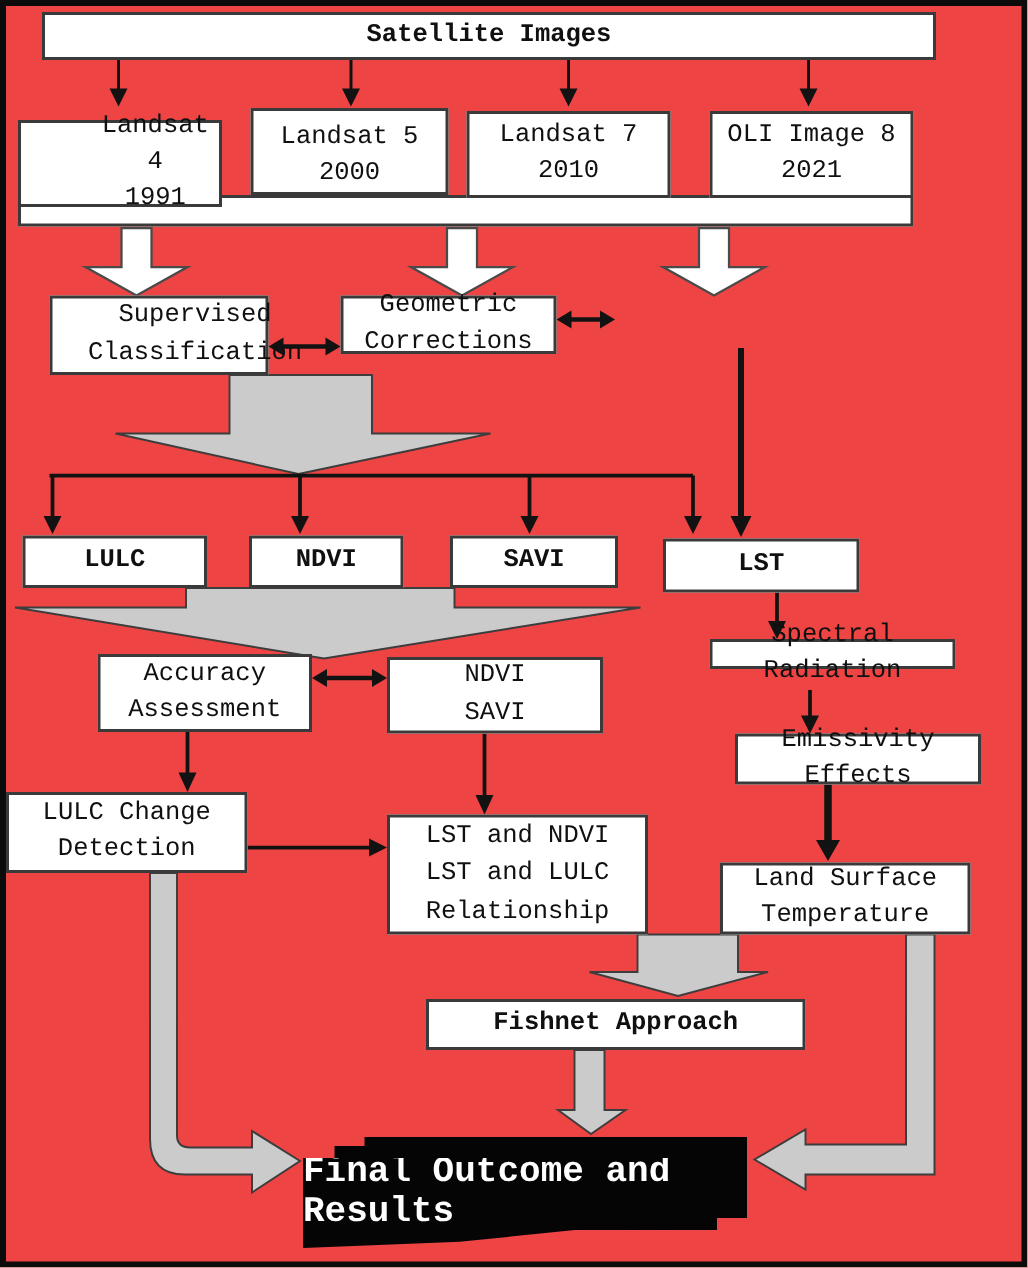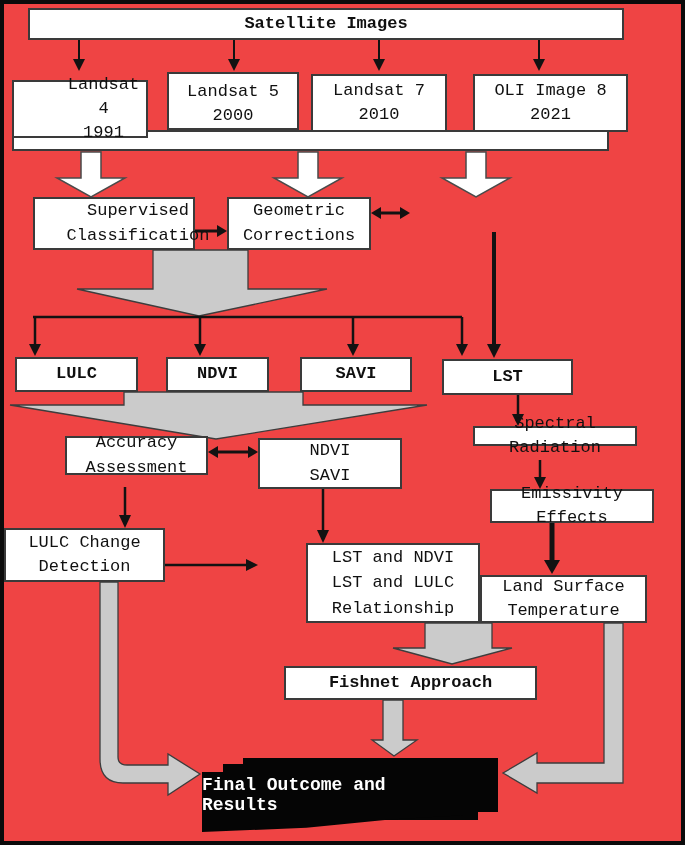--- a/index.html
+++ b/index.html
@@ -4,26 +4,26 @@
 <style>
   html,body{margin:0;padding:0;background:#ffffff;}
   .canvas{position:relative;width:685px;height:845px;background:#ef4444;overflow:hidden;
           font-family:Liberation Mono, monospace;}
   .frame{position:absolute;inset:0;border:4px solid #0b0b0b;box-sizing:border-box;pointer-events:none;}
   svg.layer{position:absolute;left:0;top:0;}
   .node{position:absolute;background:#fff;border:2px solid #3a3a3a;box-sizing:border-box;
         display:flex;flex-direction:column;align-items:center;justify-content:center;
         text-align:center;font-size:17px;color:#101010;line-height:1.42;}
   .node.bold{font-weight:bold;}
-  .node.thin{line-height:1.5;margin-left:48px;}
+  .node.thin{line-height:1.5;}
   .bar{position:absolute;background:#fff;border:2px solid #3a3a3a;box-sizing:border-box;}
   .stack{position:absolute;background:#050505;}
   .stack.front{display:flex;align-items:center;justify-content:center;
         clip-path:polygon(0 0,100% 0,100% 72%,72% 79%,40% 93%,0 100%);}
-  .final-text{color:#ffffff;font-weight:bold;font-size:18px;padding-bottom:14px;}
+  .final-text{color:#ffffff;font-weight:bold;font-size:24px;padding-bottom:14px;}
 </style>
 </head>
 <body>
 
 <div class="canvas">
 
   <svg class="layer" width="685" height="845" viewBox="0 0 685 845">
 
     <g fill="#121212" stroke="#121212" stroke-width="2">
       <line x1="79" y1="40" x2="79" y2="60"></line>
@@ -137,48 +137,48 @@
     <span>1991</span>
   </div>
   <div class="node" style="left:167px;top:72px;width:132px;height:58px;justify-content:flex-end;">
     <span>Landsat 5</span>
     <span>2000</span>
   </div>
   <div class="node" style="left:311px;top:74px;width:136px;height:58px;">
     <span>Landsat 7</span>
     <span>2010</span>
   </div>
-  <div class="node" style="left:473px;top:74px;width:155px;height:58px;">
+  <div class="node" style="left:473px;top:74px;width:136px;height:58px;">
     <span>OLI Image 8</span>
     <span>2021</span>
   </div>
 
-  <div class="node" style="left:33px;top:197px;width:162px;height:53px;padding-left:48px;">
+  <div class="node" style="left:33px;top:197px;width:146px;height:53px;padding-left:48px;">
     <span>Supervised</span>
     <span>Classification</span>
   </div>
-  <div class="node" style="left:227px;top:197px;width:144px;height:53px;justify-content:space-between;">
+  <div class="node" style="left:227px;top:197px;width:144px;height:39px;">
     <span>Geometric</span>
     <span>Corrections</span>
   </div>
 
   <div class="node bold" style="left:15px;top:357px;width:123px;height:35px;">
     <span>LULC</span>
   </div>
   <div class="node bold" style="left:166px;top:357px;width:103px;height:35px;">
     <span>NDVI</span>
   </div>
   <div class="node bold" style="left:300px;top:357px;width:112px;height:35px;">
     <span>SAVI</span>
   </div>
   <div class="node bold" style="left:442px;top:359px;width:131px;height:36px;text-align:center;">
     <span>LST</span>
   </div>
 
-  <div class="node" style="left:65px;top:436px;width:143px;height:39px;">
+  <div class="node" style="left:65px;top:436px;width:143px;height:52px;">
     <span>Accuracy</span>
     <span>Assessment</span>
   </div>
   <div class="node" style="left:258px;top:438px;width:144px;height:51px;">
     <span>NDVI</span>
     <span>SAVI</span>
   </div>
   <div class="node" style="left:473px;top:426px;width:164px;height:20px;">
     <span>Spectral Radiation</span>
   </div>

